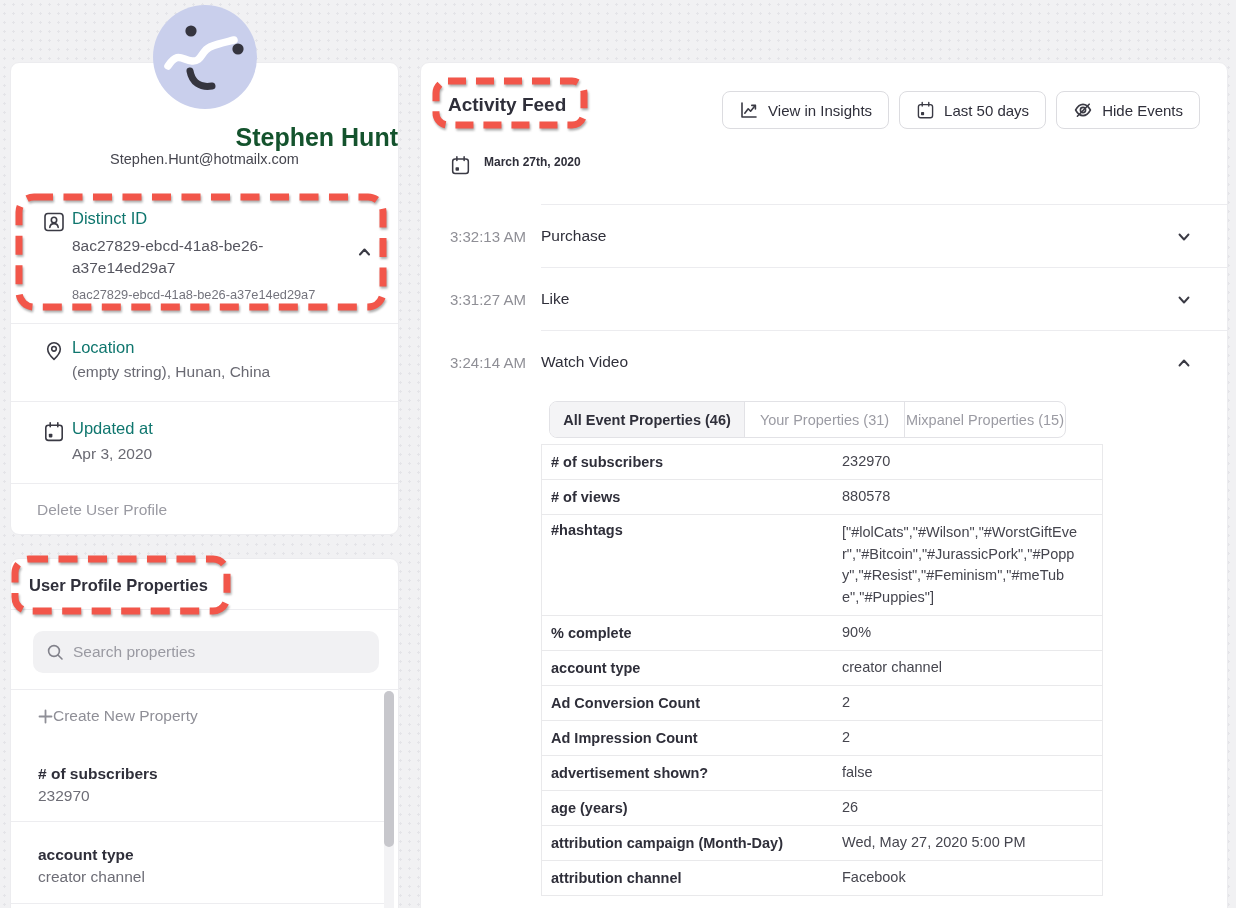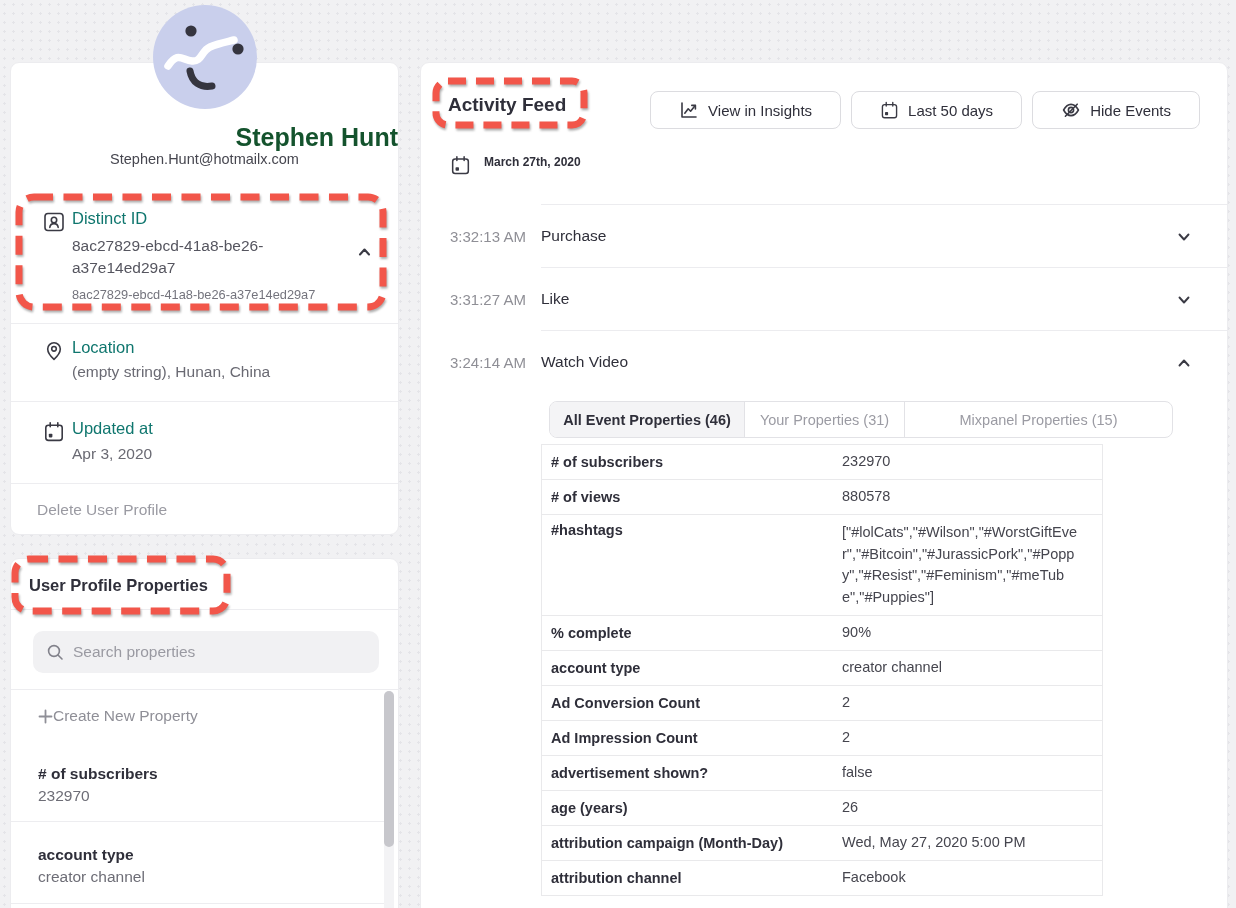--- a/index.html
+++ b/index.html
@@ -51,30 +51,30 @@
   .prop-item-value { position:absolute; left:27px; font-size:15.5px; color:#6d6d76; }
   .item-div-1 { top:262px; width:375px; }
   .item-div-2 { top:344px; width:375px; }
   .scroll-track { position:absolute; right:4px; top:132px; width:10px; height:246px; background:#f3f3f5; border-radius:6px; }
   .scroll-thumb { position:absolute; right:4px; top:132px; width:10px; height:156px; background:#c7c7cc; border-radius:6px; }
 
   
   .panel-activity { left:420px; top:62px; width:808px; height:870px; }
   .af-title { position:absolute; left:27px; top:31px; font-size:19px; font-weight:700; color:#2f2f3a; }
   .af-buttons { position:absolute; right:27px; top:28px; display:flex; gap:10px; }
-  .btn { display:flex; align-items:center; gap:9px; height:38px; padding:0 28px; background:#fff; border:1px solid #dcdce0; border-radius:8px; font-size:15px; font-weight:500; color:#2f2f3a; cursor:pointer; }
+  .btn { display:flex; align-items:center; gap:9px; height:38px; padding:0 16px; background:#fff; border:1px solid #dcdce0; border-radius:8px; font-size:15px; font-weight:500; color:#2f2f3a; cursor:pointer; }
   .date-row { position:absolute; left:29px; top:92px; display:flex; align-items:flex-start; gap:13px; font-size:12px; font-weight:700; color:#2f2f3a; }
   .event-div { position:absolute; left:120px; right:0; border-top:1px solid #ececef; }
   .event-row { position:absolute; left:0; right:0; height:63px; }
   .event-time { position:absolute; left:29px; top:24px; font-size:15px; color:#8f8f96; }
   .event-name { position:absolute; left:120px; top:23px; font-size:15.5px; font-weight:500; color:#2f2f3a; }
   .event-chevron { position:absolute; right:36px; top:26px; }
   .event-chevron svg { stroke-width:1.9; }
 
-  .tab-bar { position:absolute; left:128px; top:338px; width:624px; height:37px; display:flex; border:1px solid #e2e2e6; border-radius:8px; overflow:hidden; background:#fff; }
+  .tab-bar { position:absolute; left:128px; top:338px; width:517px; height:37px; display:flex; border:1px solid #e2e2e6; border-radius:8px; overflow:hidden; background:#fff; }
   .tab { display:flex; align-items:center; justify-content:center; font-size:14.5px; color:#9b9ba3; cursor:pointer; }
   .tab.active { background:#f4f4f6; color:#2f2f3a; font-weight:700; }
   .tab + .tab { border-left:1px solid #e2e2e6; }
   .tab-1 { width:194px; } .tab-2 { width:160px; } .tab-3 { flex:1; }
 
   .props-table { position:absolute; left:120px; top:381px; width:562px; border:1px solid #e9e9eb; border-bottom:none; }
   .trow { display:flex; min-height:35px; border-bottom:1px solid #e9e9eb; align-items:center; }
   .trow.tall { align-items:flex-start; }
   .trow.tall .tname, .trow.tall .tvalue { padding-top:7px; padding-bottom:7px; }
   .tname { width:300px; padding-left:9px; padding-right:10px; font-size:14.5px; font-weight:700; color:#2f2f3a; }

